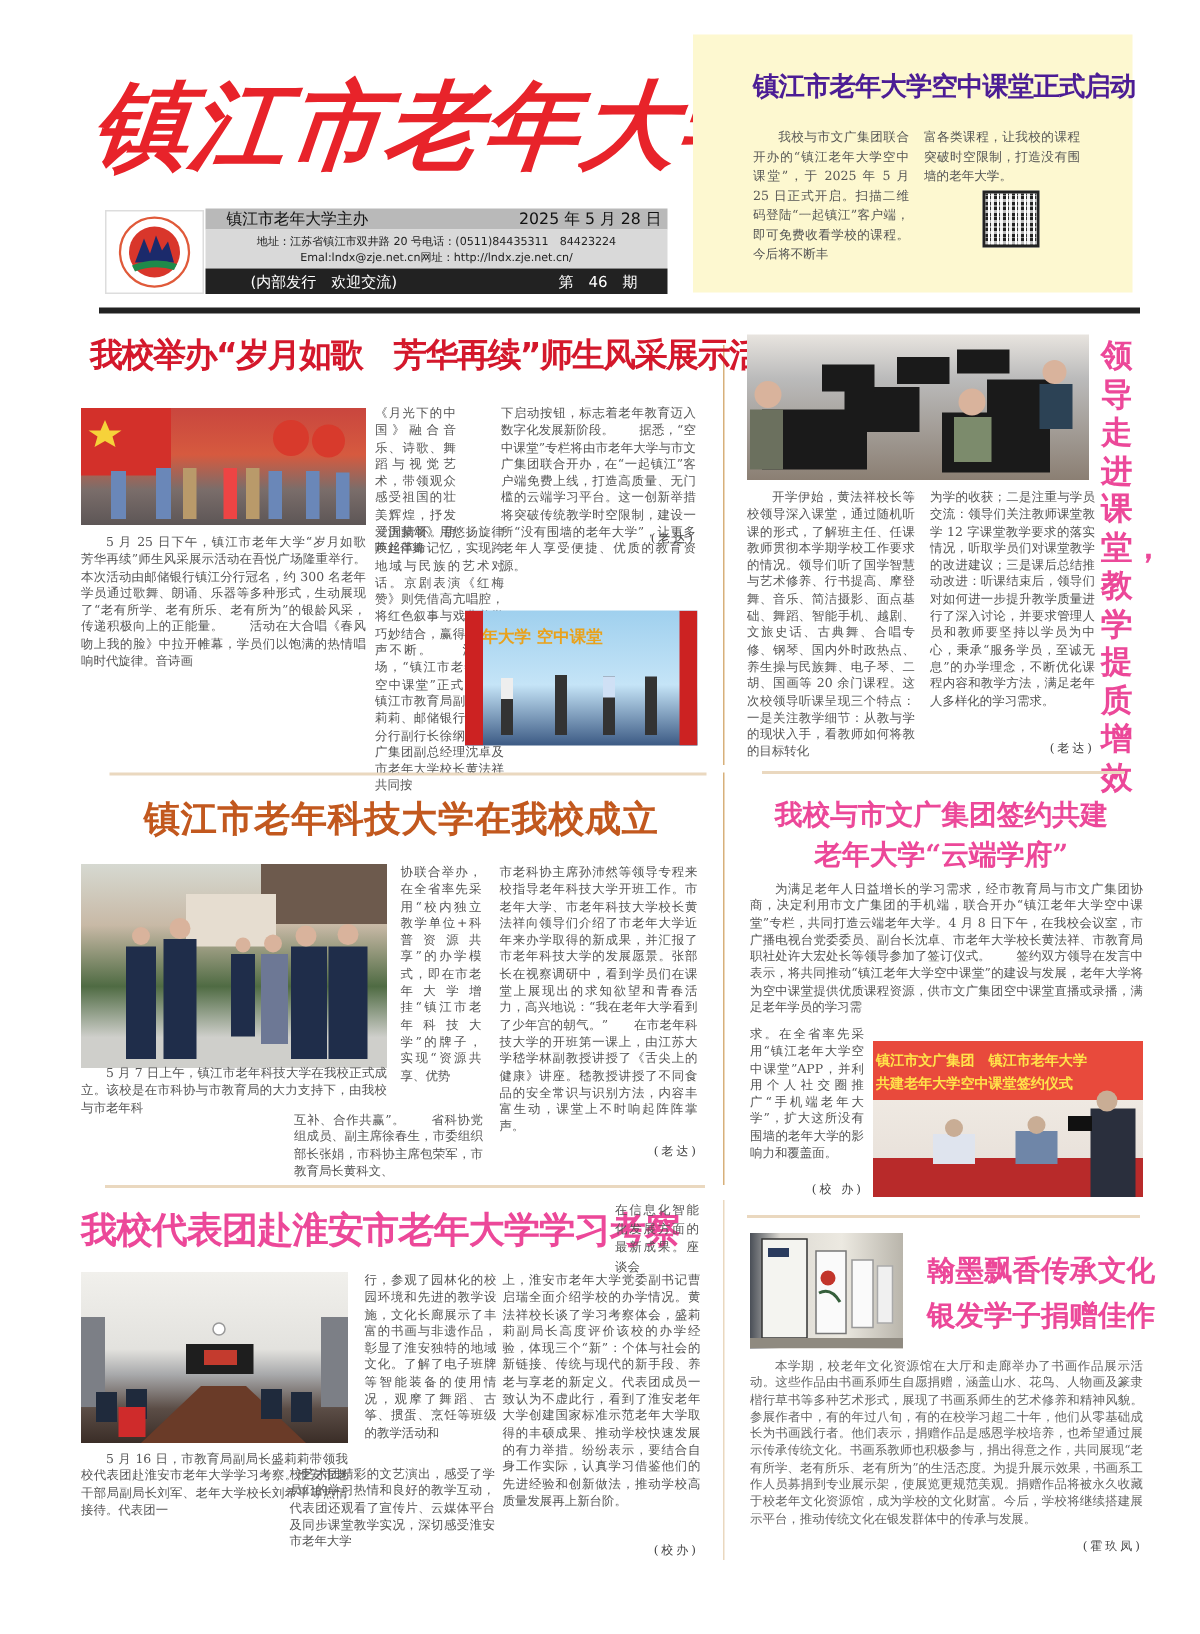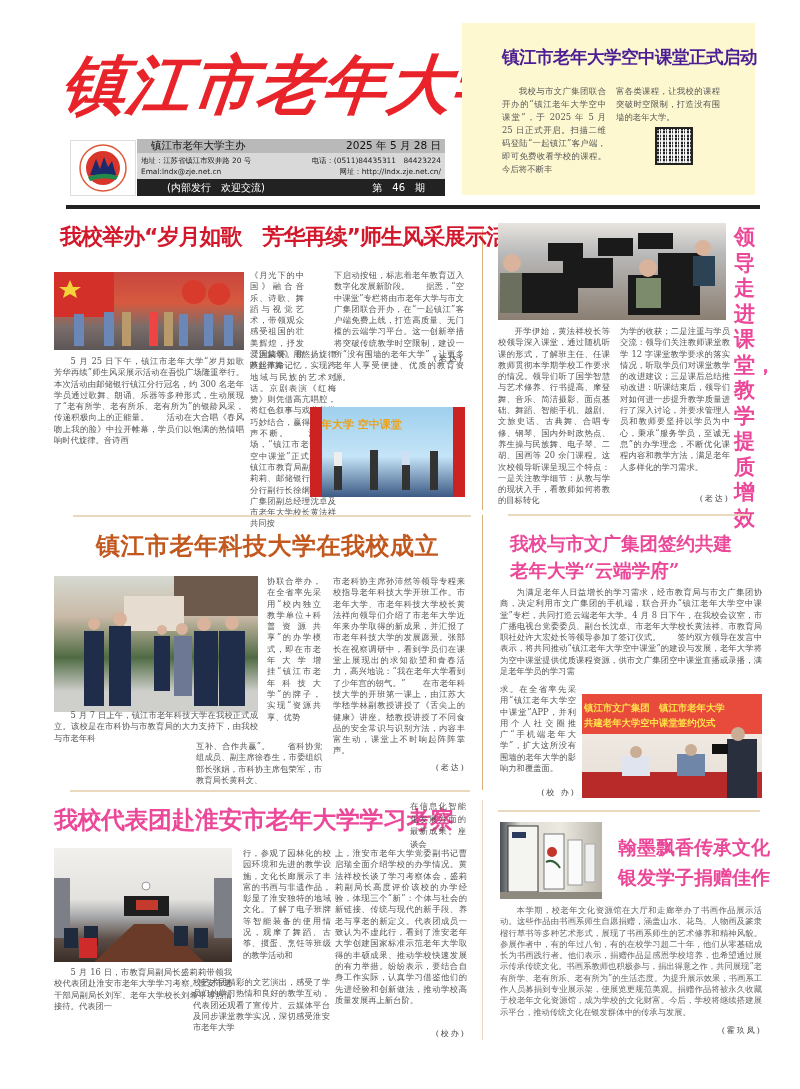--- a/index.html
+++ b/index.html
@@ -24,21 +24,21 @@
   .info-box { left: 137px; top: 139px; width: 308px; height: 58px; }
   .info-row1 {
     height: 14px; background: #b9b9b9; display: flex; justify-content: space-between;
     align-items: center; padding: 0 4px 0 14px; font-family: "DejaVu Sans", sans-serif;
     font-size: 10.5px; color: #111;
   }
   .info-row2 {
     height: 26px; background: #d9d9d9; padding: 2px 4px; font-family: "DejaVu Sans", sans-serif;
     font-size: 7.4px; color: #222; line-height: 11px;
   }
-  .info-row2 .r { display: flex; justify-content: space-between; }
+  .info-row2 .r { display: flex; justify-content: center; }
   .info-row3 {
     height: 17px; background: #222; color: #fff; display: flex; justify-content: space-between;
     align-items: center; padding: 0 20px 0 30px; font-family: "DejaVu Sans", sans-serif; font-size: 10px;
   }
 
   .notice {
     left: 462px; top: 23px; width: 293px; height: 172px; background: #fdf8d0;
   }
   .notice-title {
     position: absolute; left: 40px; top: 22px; font-size: 17.5px; font-weight: bold; color: #4c1d95;
@@ -220,21 +220,21 @@
   </svg>
 </div>
 <div class="abs txt" style="left:54px; top:710px; width:204px; text-indent:2em;">5 月 7 日上午，镇江市老年科技大学在我校正式成立。该校是在市科协与市教育局的大力支持下，由我校与市老年科</div>
 <div class="abs txt" style="left:267px; top:576px; width:54px;">协联合举办，在全省率先采用“校内独立教学单位+科普资源共享”的办学模式，即在市老年大学增挂“镇江市老年科技大学”的牌子，实现“资源共享、优势</div>
 <div class="abs txt" style="left:195px; top:724px; width:126px; left:196px;margin-top:17px;">互补、合作共赢”。　　省科协党组成员、副主席徐春生，市委组织部长张娟，市科协主席包荣军，市教育局长黄科文、</div>
 <div class="abs txt" style="left:333px; top:576px; width:132px;">市老科协主席孙沛然等领导专程来校指导老年科技大学开班工作。市老年大学、市老年科技大学校长黄法祥向领导们介绍了市老年大学近年来办学取得的新成果，并汇报了市老年科技大学的发展愿景。张部长在视察调研中，看到学员们在课堂上展现出的求知欲望和青春活力，高兴地说：“我在老年大学看到了少年宫的朝气。”　　在市老年科技大学的开班第一课上，由江苏大学嵇学林副教授讲授了《舌尖上的健康》讲座。嵇教授讲授了不同食品的安全常识与识别方法，内容丰富生动，课堂上不时响起阵阵掌声。</div>
 <div class="abs author" style="left:420px; top:762px; width:46px;">(老达)</div>
 
 <div class="abs rule-tan" style="left:70px; top:790px; width:400px;"></div>
 
-<div class="abs h-black" style="left:510px; top:530px; width:235px; font-size:18.5px; line-height:27px; font-family:'DejaVu Serif',serif;">
+<div class="abs h-black" style="left:510px; top:530px; width:235px; text-align:center; font-size:18.5px; line-height:27px; font-family:'DejaVu Serif',serif;">
   <div>我校与市文广集团签约共建</div>
   <div>老年大学“云端学府”</div>
 </div>
 <div class="abs txt" style="left:500px; top:587px; width:262px; text-indent:2em;">为满足老年人日益增长的学习需求，经市教育局与市文广集团协商，决定利用市文广集团的手机端，联合开办“镇江老年大学空中课堂”专栏，共同打造云端老年大学。4 月 8 日下午，在我校会议室，市广播电视台党委委员、副台长沈卓、市老年大学校长黄法祥、市教育局职社处许大宏处长等领导参加了签订仪式。　　签约双方领导在发言中表示，将共同推动“镇江老年大学空中课堂”的建设与发展，老年大学将为空中课堂提供优质课程资源，供市文广集团空中课堂直播或录播，满足老年学员的学习需</div>
 <div class="abs txt" style="left:500px; top:684px; width:76px;">求。在全省率先采用“镇江老年大学空中课堂”APP，并利用个人社交圈推广“手机端老年大学”，扩大这所没有围墙的老年大学的影响力和覆盖面。</div>
 <div class="abs author" style="left:520px; top:787px; width:56px;">(校 办)</div>
 
 <div class="abs photo" style="left:582px; top:694px; width:180px; height:104px; background:linear-gradient(180deg,#e84a3c 0%,#e84a3c 38%,#efe9e2 38%,#e9e2db 75%,#b82a2a 75%);">
   <div style="position:absolute; left:2px; top:6px; width:176px; font-family:'DejaVu Sans',sans-serif; font-weight:bold; color:#ffe34a; font-size:9.4px; line-height:15px; white-space:nowrap;">
     <div>镇江市文广集团　镇江市老年大学</div>

